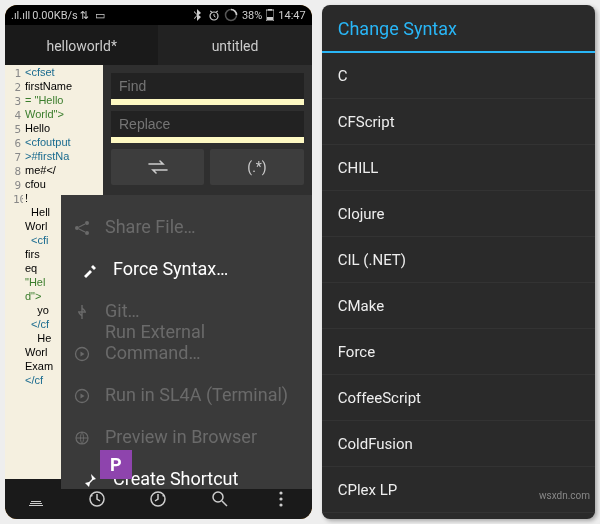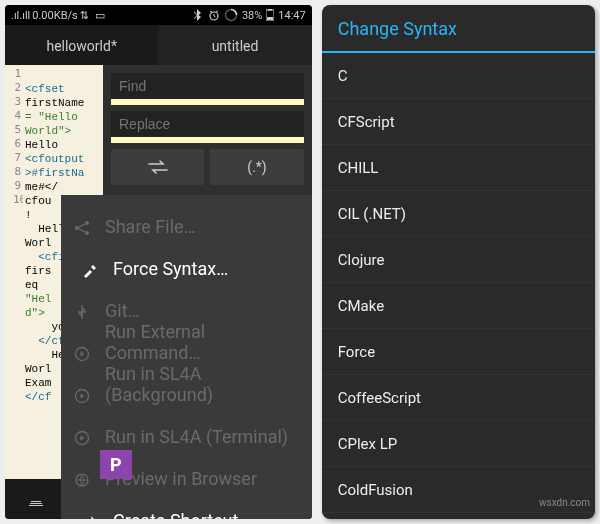--- a/index.html
+++ b/index.html
@@ -10,21 +10,21 @@
       font-family: Roboto, Arial, sans-serif;
       display: flex;
       gap: 10px;
       padding: 5px;
       position: relative;
     }
     .phone {
       width: 312px;
       height: 514px;
       background: #a16207;
-      border-radius: 4px;
+      border-radius: 12px;
       overflow: hidden;
       display: flex;
       flex-direction: column;
       position: relative;
     }
     
     .status-bar {
       height: 20px;
       background: #000;
       color: #ccc;
@@ -64,23 +64,23 @@
       color: #888;
       font-family: monospace;
       font-size: 11px;
       text-align: right;
       padding: 2px 2px 0 8px;
       line-height: 14px;
     }
     .code {
       width: 80px;
       background: #f5f0e0;
-      font-family: Liberation Mono, monospace;
+      font-family: Liberation Sans, sans-serif;
       font-size: 11px;
-      padding: 17px 2px 0 2px;
+      padding: 0 2px 0 2px;
       line-height: 14px;
       white-space: pre;
       overflow: hidden;
     }
     .str { color: #3a7d2c; }
     .tag { color: #1a6b8f; }
     .find-panel {
       flex: 1;
       background: #2f2f2f;
       padding: 8px;
@@ -181,21 +181,21 @@
       height: 46px;
       display: flex;
       align-items: center;
       padding: 0 16px;
       color: #eee;
       font-size: 15px;
       border-bottom: 1px solid #333;
     }
     .watermark {
       position: absolute;
-      bottom: 16px;
+      bottom: 23px;
       right: 10px;
       font-size: 10px;
       color: #888;
     }
     svg { display: block; }
   </style>
 </head>
 <body>
 
 <div class="phone">
@@ -308,29 +308,20 @@
         </span>
         <span>Run External Command…</span>
       </div>
       <div class="menu-item">
         <span class="menu-icon" style="color: rgb(106, 106, 106);">
           <svg width="16" height="16" viewBox="0 0 16 16">
             <circle cx="8" cy="8" r="6.5" fill="none" stroke="currentColor" stroke-width="1.3"></circle>
             <path d="M6.5 5.5v5l4-2.5z" fill="currentColor"></path>
           </svg>
         </span>
-        <span>Run in SL4A (Background)</span>
-      </div>
-      <div class="menu-item">
-        <span class="menu-icon" style="color: rgb(106, 106, 106);">
-          <svg width="16" height="16" viewBox="0 0 16 16">
-            <circle cx="8" cy="8" r="6.5" fill="none" stroke="currentColor" stroke-width="1.3"></circle>
-            <path d="M6.5 5.5v5l4-2.5z" fill="currentColor"></path>
-          </svg>
-        </span>
         <span>Run in SL4A (Terminal)</span>
       </div>
       <div class="menu-item">
         <span class="menu-icon" style="color: rgb(106, 106, 106);">
           <svg width="16" height="16" viewBox="0 0 16 16">
             <circle cx="8" cy="8" r="6" fill="none" stroke="currentColor" stroke-width="1.2"></circle>
             <path d="M2 8h12M8 2c2 3 2 9 0 12M8 2c-2 3-2 9 0 12" stroke="currentColor" stroke-width="1" fill="none"></path>
           </svg>
         </span>
         <span>Preview in Browser</span>
@@ -382,24 +373,24 @@
     </div>
   </div>
 </div>
 
 <div class="panel-right">
   <div class="panel-header">Change Syntax</div>
   <div class="lang-list" id="langlist">
       <div class="lang-item">C</div>
       <div class="lang-item">CFScript</div>
       <div class="lang-item">CHILL</div>
+      <div class="lang-item">Clojure</div>
       <div class="lang-item">CIL (.NET)</div>
-      <div class="lang-item">Clojure</div>
       <div class="lang-item">CMake</div>
       <div class="lang-item">Force</div>
       <div class="lang-item">CoffeeScript</div>
+      <div class="lang-item">ColdFusion</div>
       <div class="lang-item">CPlex LP</div>
-      <div class="lang-item">ColdFusion</div>
       <div class="lang-item">C++</div>
     </div>
 </div>
 
 <div class="watermark">wsxdn.com</div>
 
 </body></html>

